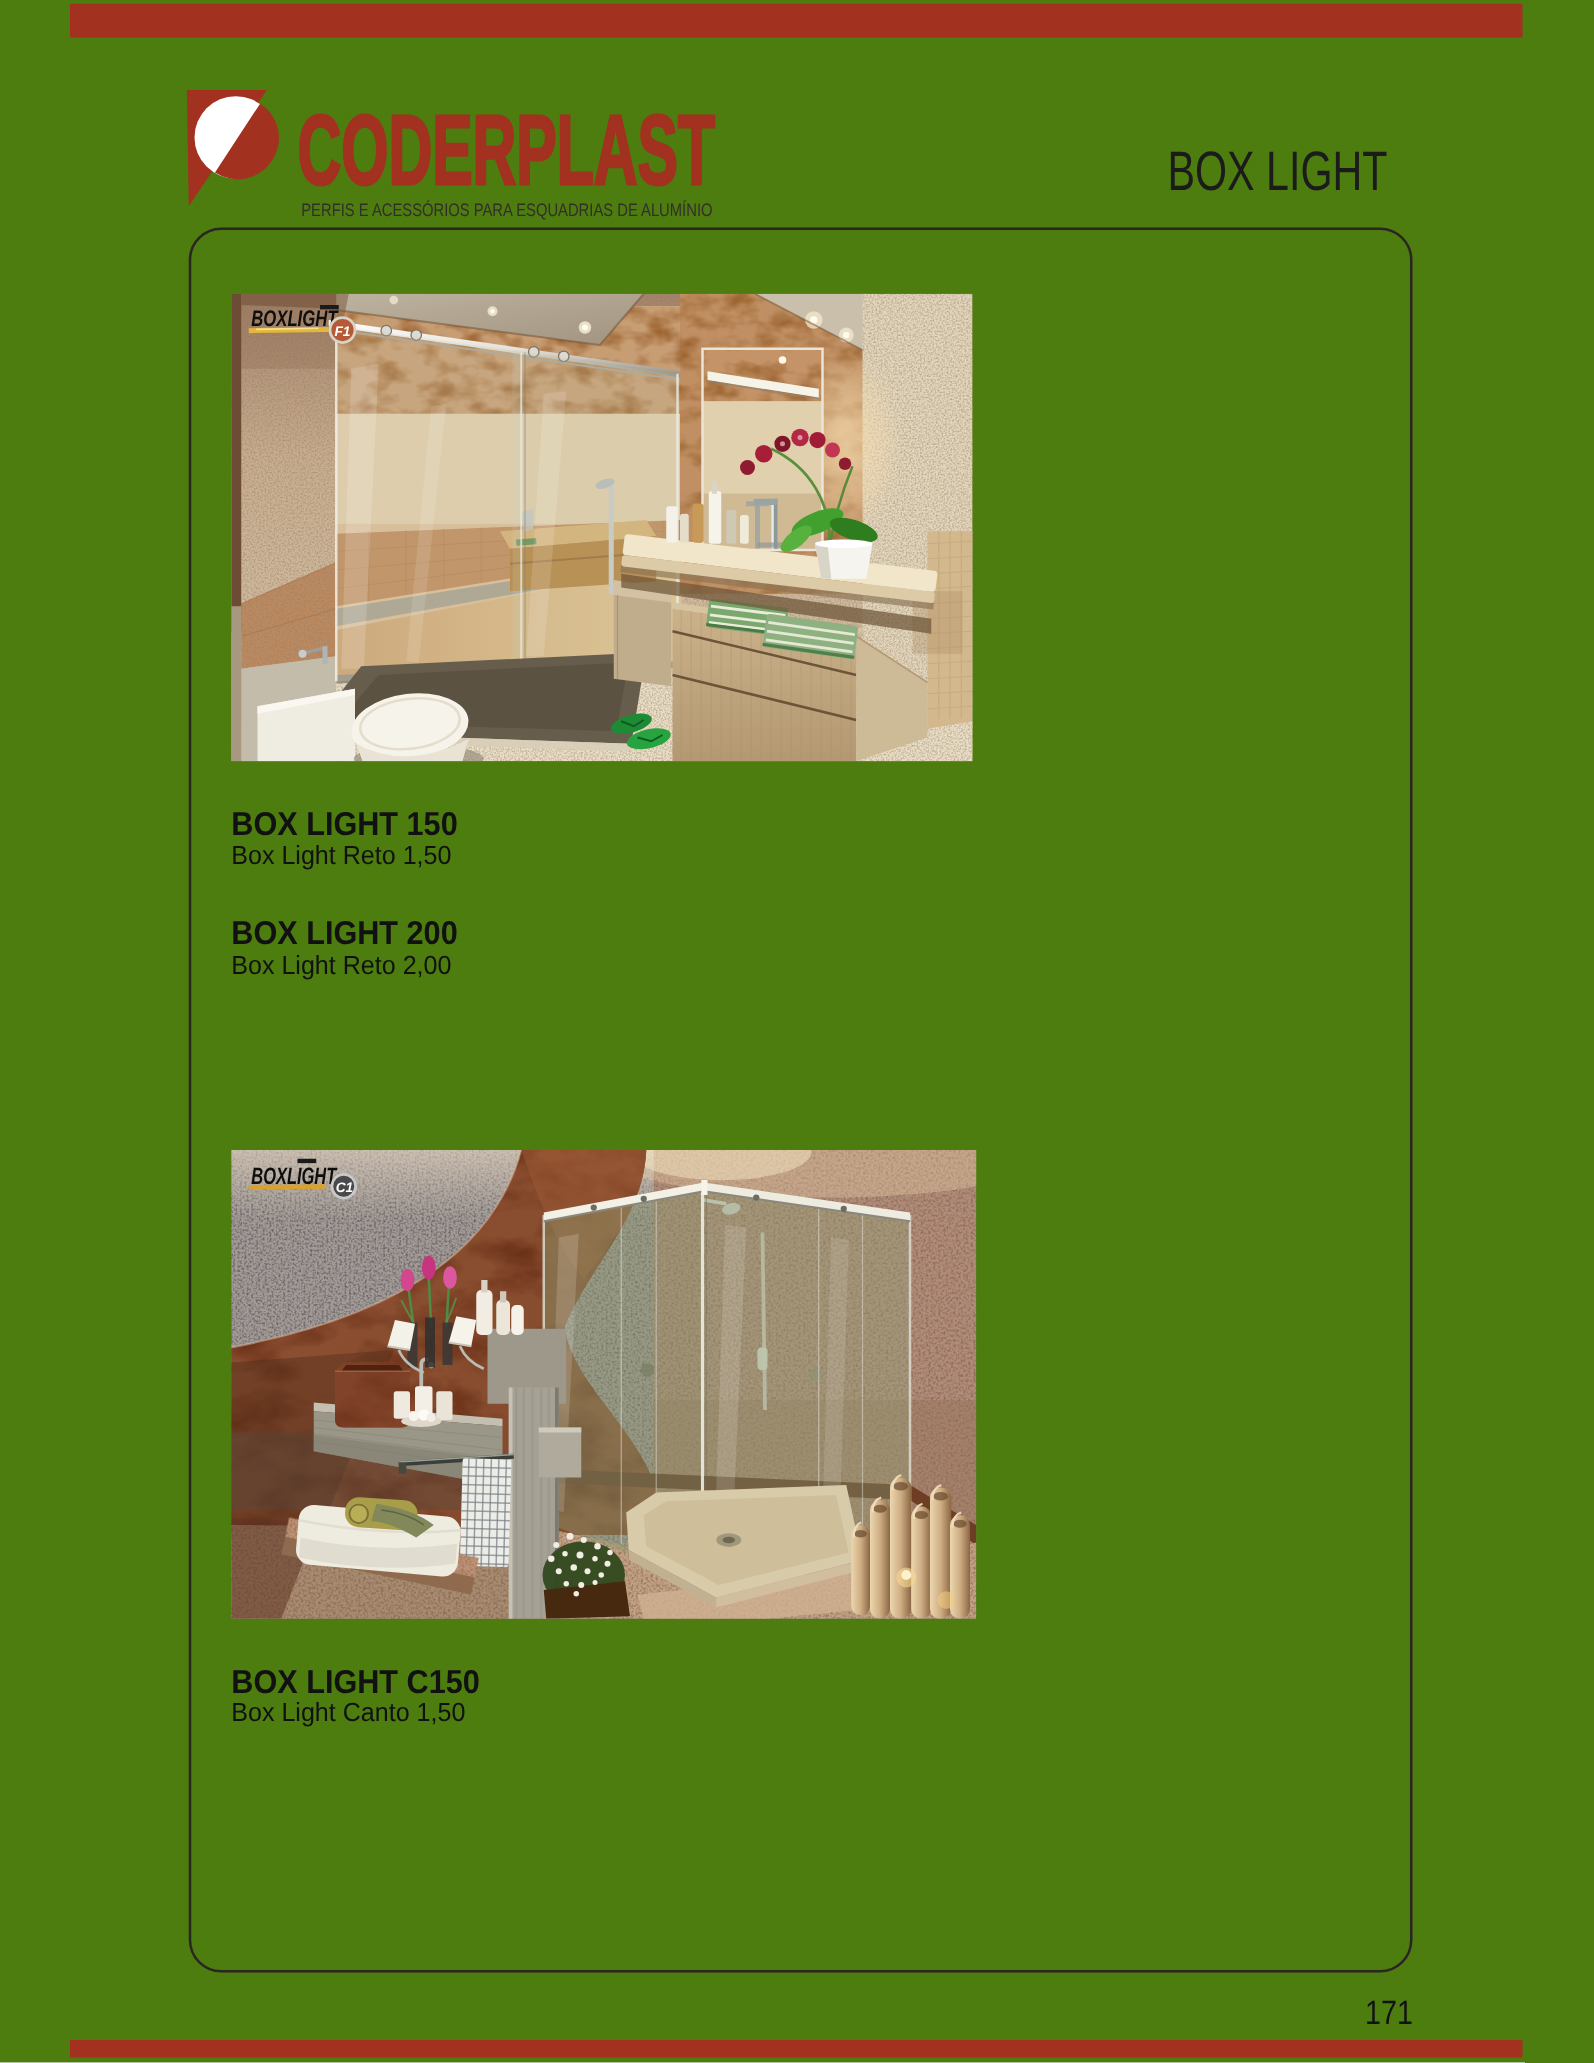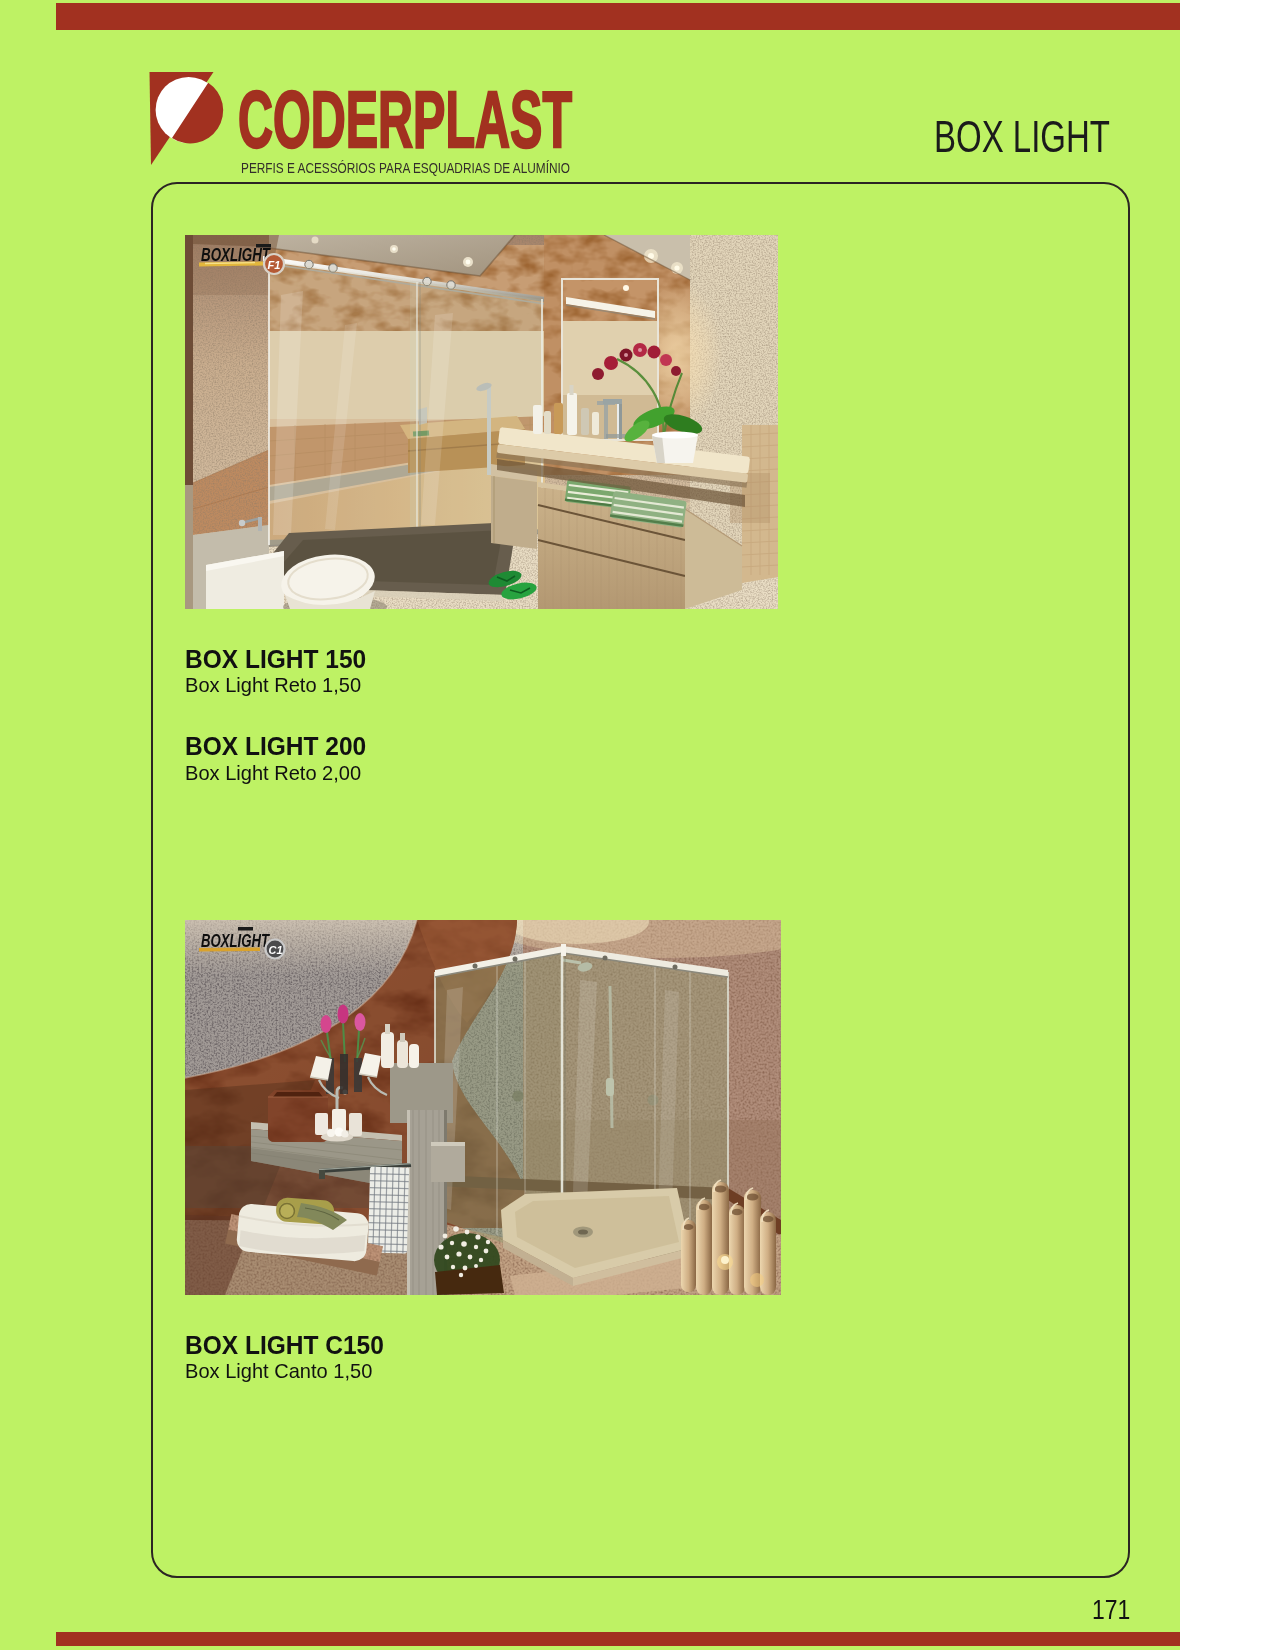--- a/index.html
+++ b/index.html
@@ -1,16 +1,16 @@
 <!DOCTYPE html>
 <html><head>
 <meta charset="utf-8">
 <style>
   html,body{margin:0;padding:0;background:#ffffff;}
-  #page{position:relative;width:1180px;height:1650px;background:#bef264;overflow:hidden;
+  #page{position:relative;width:1275px;height:1650px;background:#4d7c0f;overflow:hidden;
         font-family:"Liberation Sans", sans-serif;}
   .abs{position:absolute;}
 </style>
 </head>
 <body>
 <div id="page">
 
   <div class="abs" style="left:56px;top:3px;width:1162px;height:27px;background:#A23120;"></div>
 
   <svg class="abs" style="left:140px;top:60px;" width="460" height="125" viewBox="0 0 460 125">

